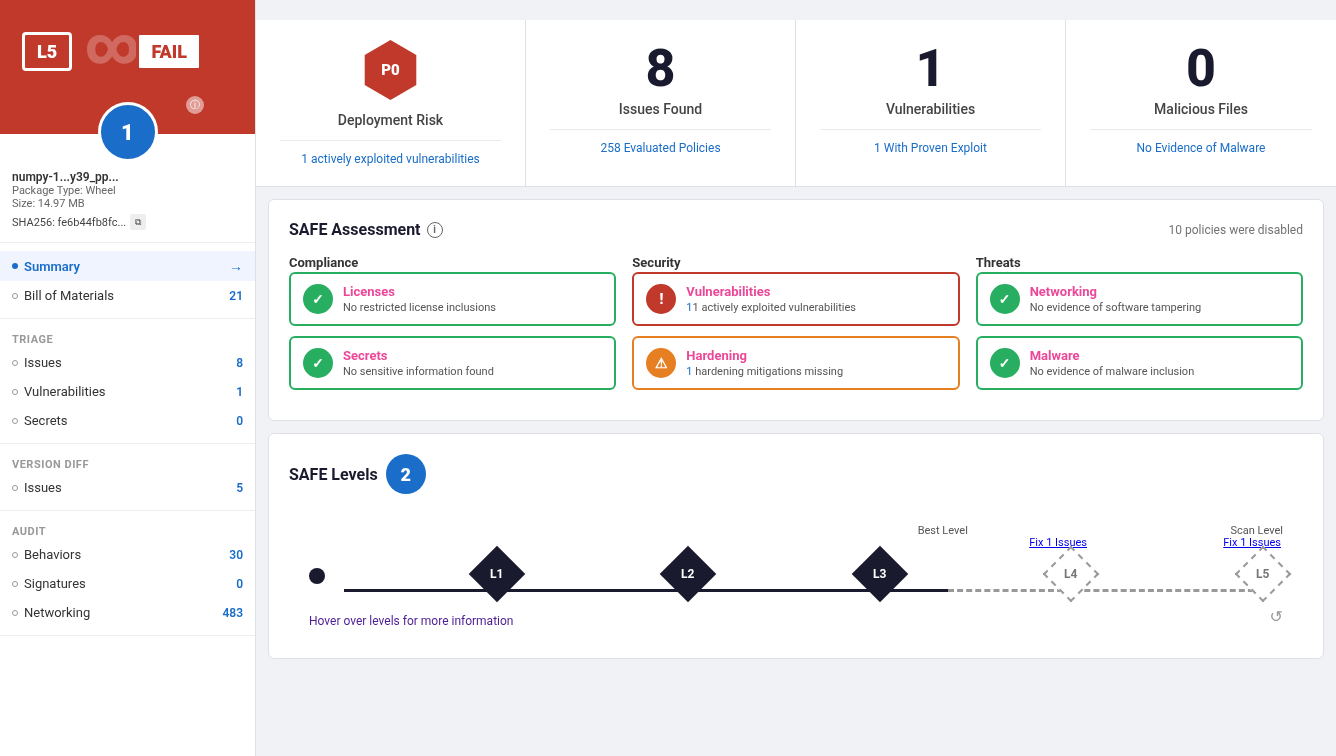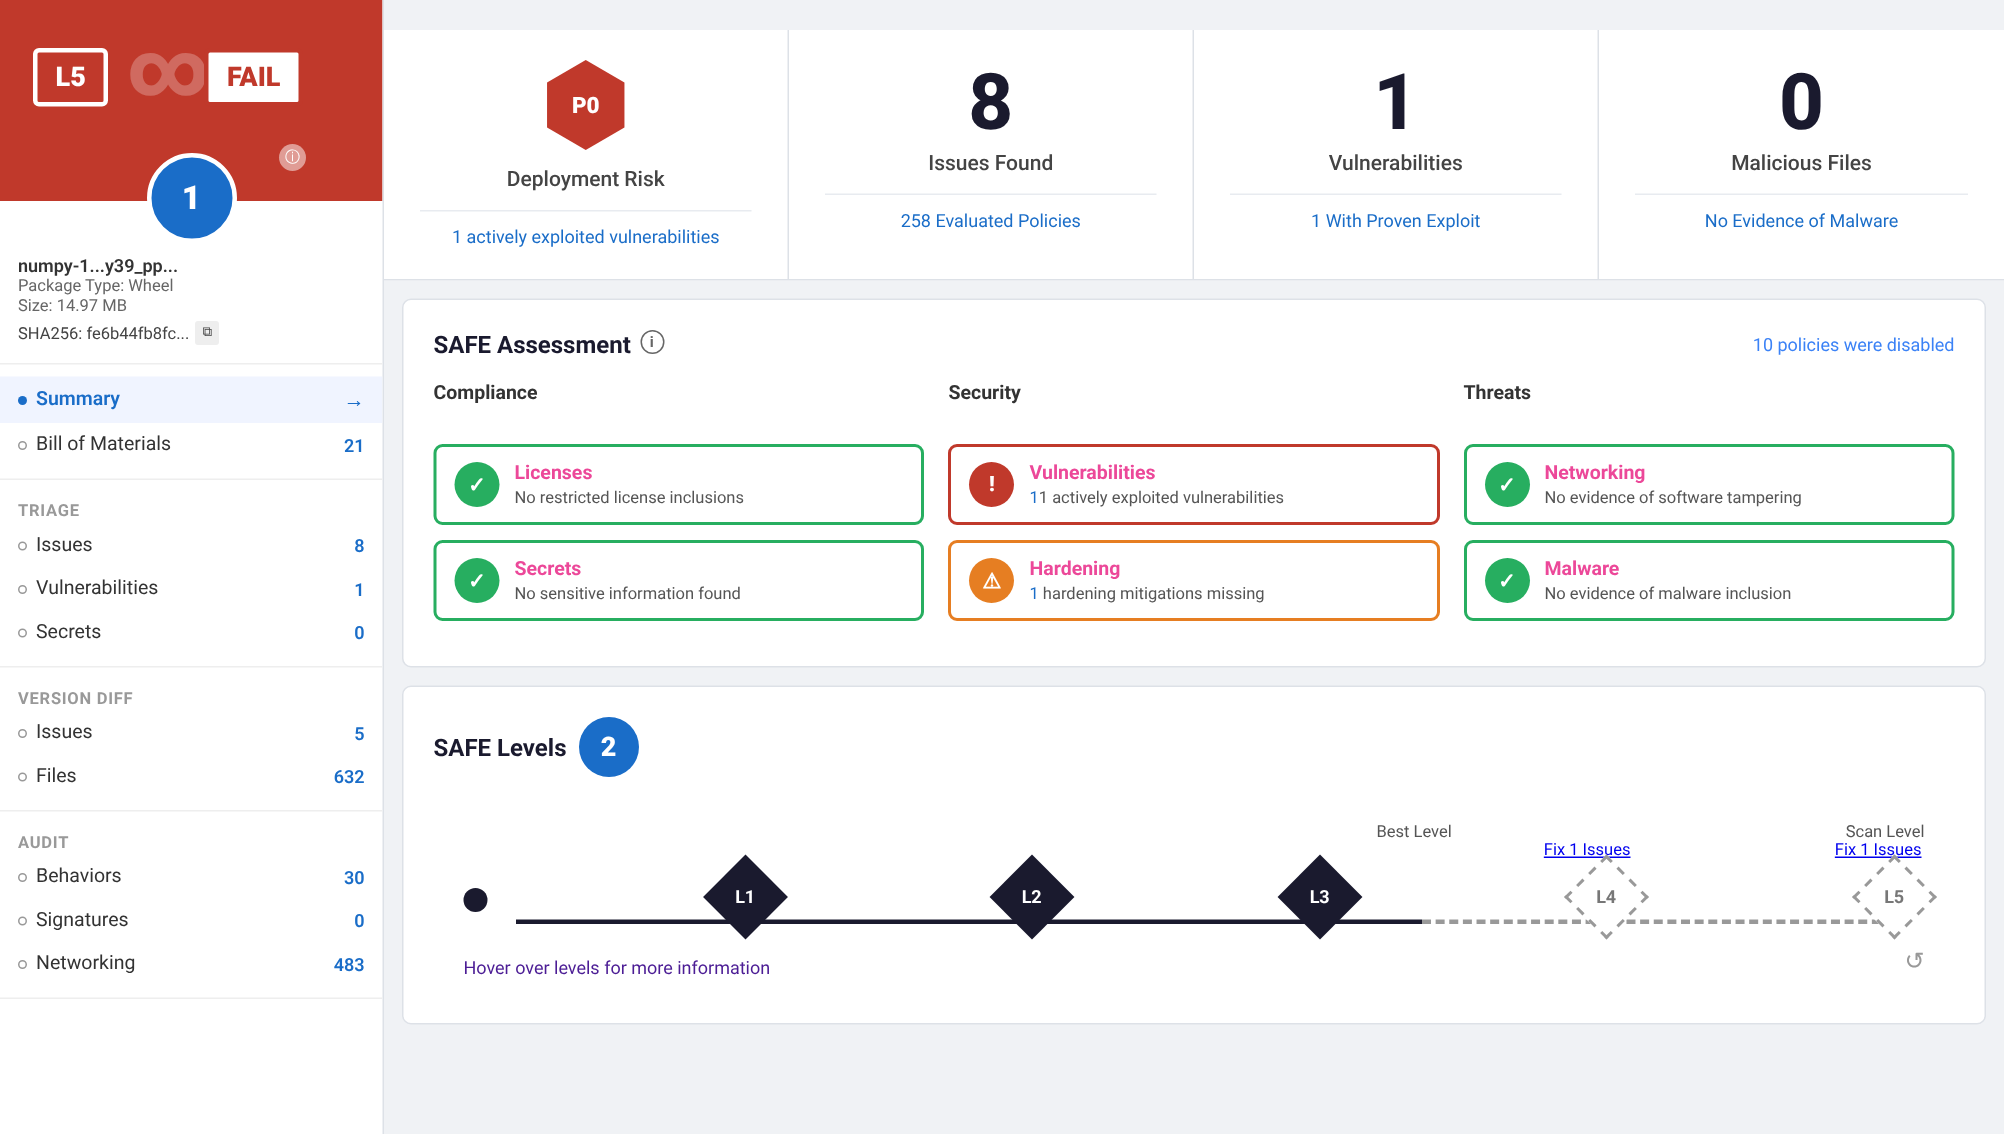--- a/index.html
+++ b/index.html
@@ -38,26 +38,26 @@
     .metric-card:last-child { border-right: none; }
     .metric-card .big-num { font-size: 52px; font-weight: 800; color: #1a1a2e; line-height: 1.1; }
     .metric-card .card-label { font-size: 14px; color: #444; margin-top: 4px; font-weight: 500; }
     .metric-card .card-icon { margin-bottom: 8px; }
     .metric-card .card-footer { margin-top: 12px; padding-top: 10px; border-top: 1px solid #e8ebf0; width: 100%; text-align: center; }
     .metric-card .card-footer a { color: #1a6dc8; font-size: 12px; text-decoration: none; }
 
     
     .section-panel { background: #fff; margin: 12px; border-radius: 6px; border: 1px solid #dde1e7; padding: 20px; }
     .section-header { display: flex; align-items: center; justify-content: space-between; margin-bottom: 16px; }
-    .section-title { font-size: 16px; font-weight: 700; color: #1a1a2e; display: flex; gap: 6px; }
-    .section-link { color: #3b82f6; font-size: 12px; text-decoration: none; }
+    .section-title { font-size: 16px; font-weight: 700; color: #1a1a2e; display: flex; align-items: center; gap: 6px; }
+    .section-link { color: #737373; font-size: 12px; text-decoration: none; }
 
     .assessment-grid { display: grid; grid-template-columns: repeat(3, 1fr); gap: 16px; }
     .assessment-col { }
-    .assessment-col-title { font-size: 13px; font-weight: 700; color: #333; margin-bottom: 26px; }
+    .assessment-col-title { font-size: 13px; font-weight: 700; color: #333; margin-bottom: 2px; }
     .assess-card { border: 2px solid #27ae60; border-radius: 6px; padding: 10px 12px; display: flex; align-items: flex-start; gap: 10px; margin-bottom: 10px; }
     .assess-card.red { border-color: #c0392b; }
     .assess-card.orange { border-color: #e67e22; }
     .assess-icon { width: 30px; height: 30px; border-radius: 50%; display: flex; align-items: center; justify-content: center; flex-shrink: 0; font-size: 14px; font-weight: 900; }
     .assess-icon.green { background: #27ae60; color: #fff; }
     .assess-icon.red { background: #c0392b; color: #fff; }
     .assess-icon.orange { background: #e67e22; color: #fff; }
     .assess-text .title { font-size: 13px; font-weight: 700; color: #ec4899; }
     .assess-text .sub { font-size: 11px; color: #555; margin-top: 2px; }
     .assess-text .sub a { color: #1a6dc8; text-decoration: none; }
@@ -141,27 +141,20 @@
 
   <div class="nav-section">
     <div class="nav-section-header">VERSION DIFF</div>
     <div class="nav-item">
       <div class="nav-left">
         <span class="dot empty"></span>
         <span>Issues</span>
       </div>
       <span class="nav-badge">5</span>
     </div>
-    <div class="nav-item">
-      <div class="nav-left">
-        <span class="dot empty"></span>
-        <span>Files</span>
-      </div>
-      <span class="nav-badge">632</span>
-    </div>
   </div>
 
   <div class="nav-section">
     <div class="nav-section-header">AUDIT</div>
     <div class="nav-item">
       <div class="nav-left">
         <span class="dot empty"></span>
         <span>Behaviors</span>
       </div>
       <span class="nav-badge">30</span>

